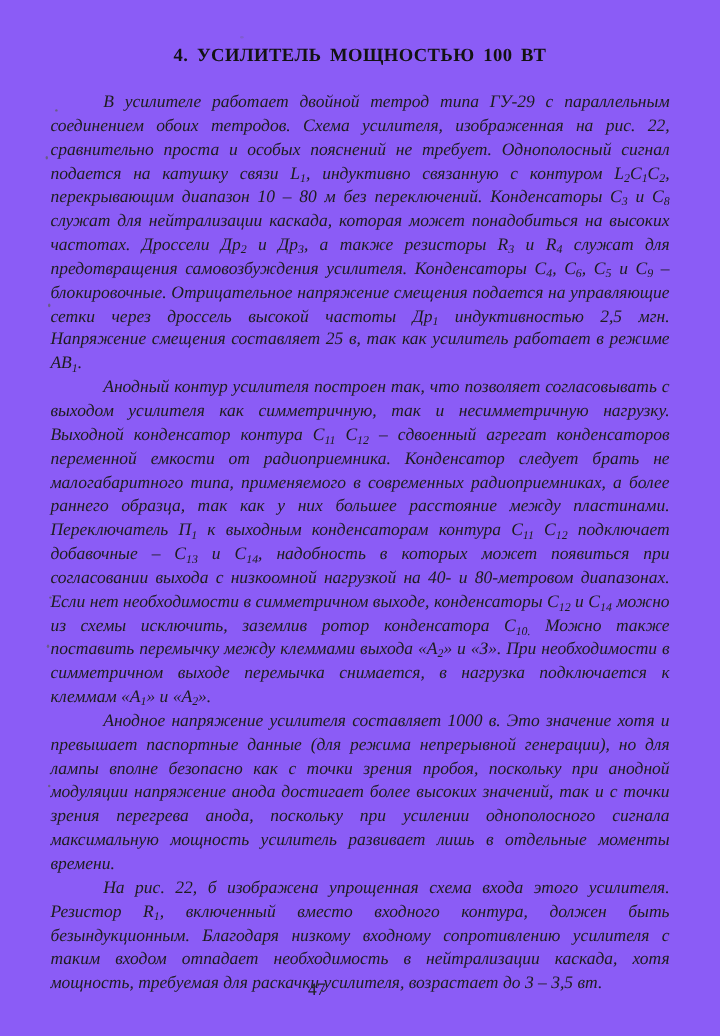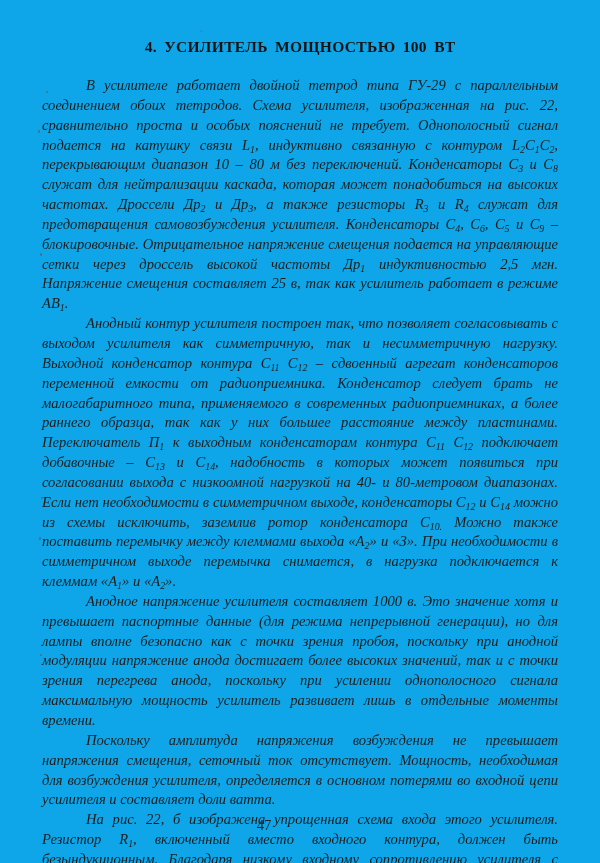--- a/index.html
+++ b/index.html
@@ -15,21 +15,21 @@
     color: #1b1b1b;
     overflow: hidden;
     position: relative;
     -webkit-font-smoothing: antialiased;
   }
 
   
   .page {
     position: absolute;
     inset: 0;
-    background: #0ea5e9;
+    background: #8b5cf6;
     padding: 0;
   }
 
   .content {
     position: absolute;
     left: 42px;
     top: 0;
     width: 516px;
   }
 
@@ -107,21 +107,20 @@
   <div class="speck" style="left:200px; top:30px; width:3px; height:2px; opacity:0.25;"></div>
 
   <div class="content">
 
     <h1 class="doc-title">4. УСИЛИТЕЛЬ МОЩНОСТЬЮ 100 ВТ</h1>
 
     <div class="body-text">
       <p class="para first">В усилителе работает двойной тетрод типа ГУ-29 с параллельным соединением обоих тетродов. Схема усилителя, изображенная на рис. 22, сравнительно проста и особых пояснений не требует. Однополосный сигнал подается на катушку связи L<sub>1</sub>, индуктивно связанную с контуром L<sub>2</sub>C<sub>1</sub>C<sub>2</sub>, перекрывающим диапазон 10 – 80 м без переключений. Конденсаторы C<sub>3</sub> и C<sub>8</sub> служат для нейтрализации каскада, которая может понадобиться на высоких частотах. Дроссели Др<sub>2</sub> и Др<sub>3</sub>, а также резисторы R<sub>3</sub> и R<sub>4</sub> служат для предотвращения самовозбуждения усилителя. Конденсаторы C<sub>4</sub>, C<sub>6</sub>, C<sub>5</sub> и C<sub>9</sub> – блокировочные. Отрицательное напряжение смещения подается на управляющие сетки через дроссель высокой частоты Др<sub>1</sub> индуктивностью 2,5 мгн. Напряжение смещения составляет 25 в, так как усилитель работает в режиме AB<sub>1</sub>.</p>
       <p class="para">Анодный контур усилителя построен так, что позволяет согласовывать с выходом усилителя как симметричную, так и несимметричную нагрузку. Выходной конденсатор контура C<sub>11</sub> C<sub>12</sub> – сдвоенный агрегат конденсаторов переменной емкости от радиоприемника. Конденсатор следует брать не малогабаритного типа, применяемого в современных радиоприемниках, а более раннего образца, так как у них большее расстояние между пластинами. Переключатель П<sub>1</sub> к выходным конденсаторам контура C<sub>11</sub> C<sub>12</sub> подключает добавочные – C<sub>13</sub> и C<sub>14</sub>, надобность в которых может появиться при согласовании выхода с низкоомной нагрузкой на 40- и 80-метровом диапазонах. Если нет необходимости в симметричном выходе, конденсаторы C<sub>12</sub> и C<sub>14</sub> можно из схемы исключить, заземлив ротор конденсатора C<sub>10.</sub> Можно также поставить перемычку между клеммами выхода «A<sub>2</sub>»  и «З». При необходимости в симметричном выходе перемычка снимается, в нагрузка подключается к клеммам «A<sub>1</sub>» и «A<sub>2</sub>».</p>
       <p class="para">Анодное напряжение усилителя составляет 1000 в. Это значение хотя и превышает паспортные данные (для режима непрерывной генерации), но для лампы вполне безопасно как с точки зрения пробоя, поскольку при анодной модуляции напряжение анода достигает более высоких значений, так и с точки зрения перегрева анода, поскольку при усилении однополосного сигнала максимальную мощность усилитель развивает лишь в отдельные моменты времени.</p>
-      <p class="para">Поскольку амплитуда напряжения возбуждения не превышает напряжения смещения, сеточный ток отсутствует. Мощность, необходимая для возбуждения усилителя, определяется в основном потерями во входной цепи усилителя и составляет доли ватта.</p>
       <p class="para">На рис. 22, б изображена упрощенная схема входа этого усилителя. Резистор R<sub>1</sub>, включенный вместо входного контура, должен быть безындукционным. Благодаря низкому входному сопротивлению усилителя с таким входом отпадает необходимость в нейтрализации каскада, хотя мощность, требуемая для раскачки усилителя, возрастает до 3 – 3,5 вт.</p>
     </div>
 
   </div>
 
   <div class="page-number">47</div>
 
 </div>
 
 </body></html>

